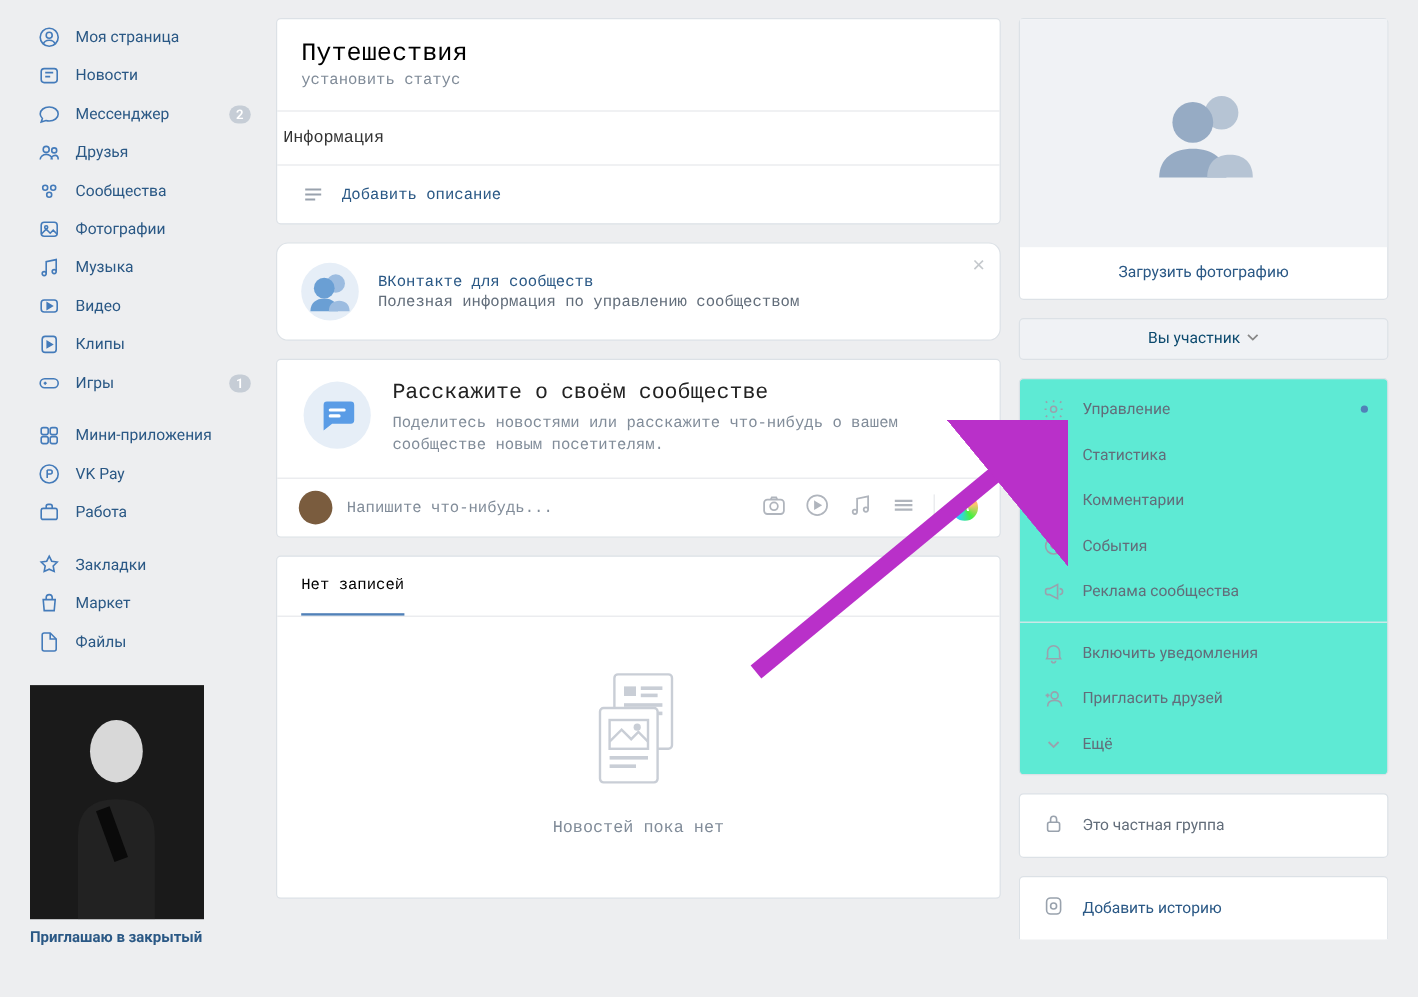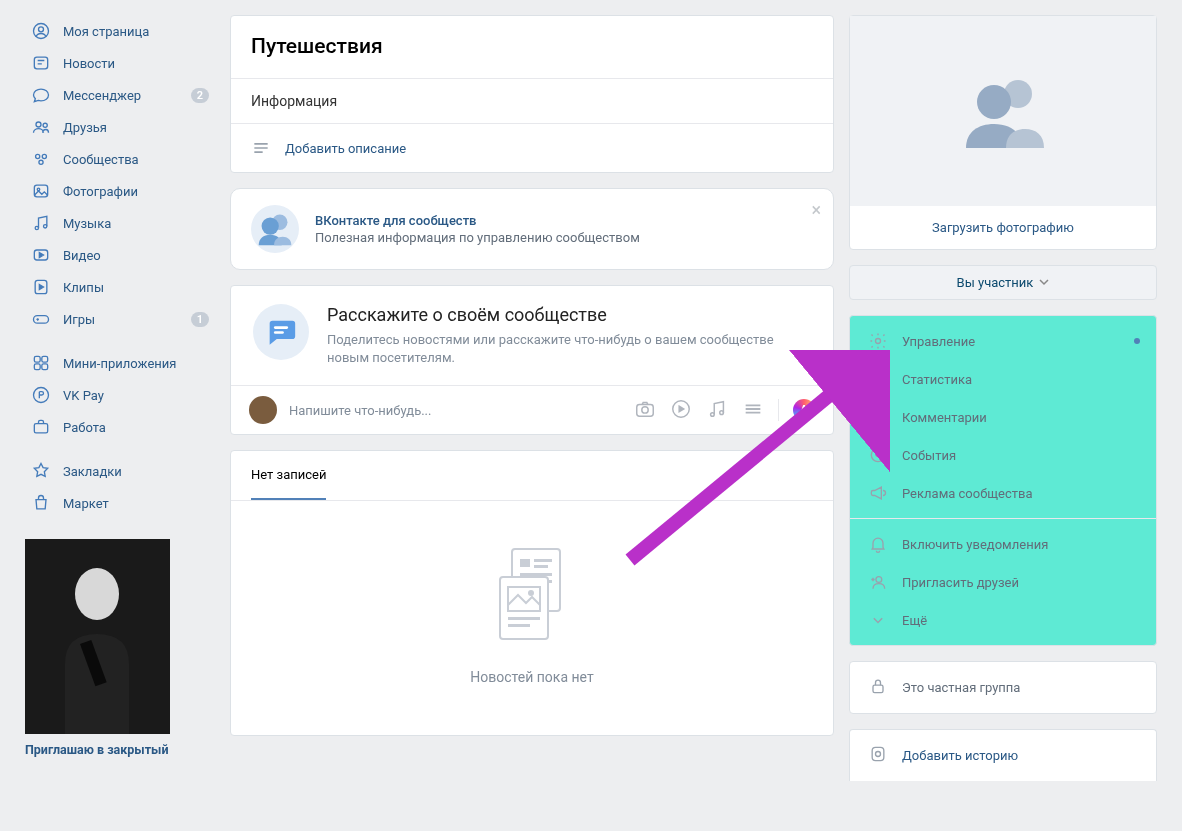--- a/index.html
+++ b/index.html
@@ -11,26 +11,26 @@
 .sidebar-icon { width: 20px; height: 20px; margin-right: 12px; display: flex; align-items: center; justify-content: center; color: #447bba; }
 .sidebar-icon svg { width: 20px; height: 20px; }
 .sidebar-label { flex: 1; }
 .sidebar-badge { background: #c6cdd6; color: #fff; border-radius: 10px; padding: 1px 6px; font-size: 11px; font-weight: 600; }
 .sidebar-sep { height: 12px; }
 .sidebar-promo { margin-top: 20px; }
 .sidebar-promo-img { width: 145px; height: 195px; background: #333; display:flex; align-items:center; justify-content:center; }
 .sidebar-promo-title { color: #2a5885; font-size: 12.5px; font-weight: 700; margin-top: 8px; }
 
 .main { flex: 1; display: flex; flex-direction: column; gap: 15px; min-width: 0; }
-.card { background: #fff; border: 1px solid #dce1e6; border-radius: 4px; }
+.card { background: #fff; border: 1px solid #dce1e6; border-radius: 4px; font-family: Liberation Mono, monospace; }
 .card-pad { padding: 18px 20px; }
 .card-row { border-top: 1px solid #e7e8ec; }
 .page-title { font-size: 21px; font-weight: 500; margin-bottom: 2px; }
 .page-status { color: #818c99; font-size: 13px; cursor: pointer; }
-.info-head { font-size: 14px; color: #333; padding: 14px 20px; }
+.info-head { font-size: 14px; color: #333; padding: 14px 5px; }
 .add-desc { display: flex; align-items: center; padding: 14px 20px; color: #2a5885; cursor: pointer; }
 .add-desc-icon { width: 20px; margin-right: 14px; color: #99a2ad; display:flex; }
 
 .promo-box { display: flex; align-items: center; padding: 16px 20px; position: relative; border-radius: 10px; }
 .promo-icon { width: 48px; height: 48px; border-radius: 50%; background: #e6eef7; margin-right: 16px; display:flex; align-items:center; justify-content:center; }
 .promo-title { color: #2a5885; font-size: 13px; font-weight: 500; margin-bottom: 2px; cursor:pointer; }
 .promo-text { color: #626d7a; font-size: 13px; }
 .promo-close { position: absolute; top: 10px; right: 12px; color: #c4c8cc; cursor: pointer; font-size: 18px; }
 
 .tell { padding: 18px 22px; display: flex; gap: 18px; }
@@ -216,38 +216,48 @@
       </li>
       <li class="sidebar-item">
         <span class="sidebar-icon">
             <svg viewBox="0 0 24 24" fill="none" stroke="currentColor" stroke-width="1.6">
               <path d="M6 8h12l-1 11H7z"></path>
               <path d="M9 8V6a3 3 0 016 0v2"></path>
             </svg>
           </span>
         <span class="sidebar-label">Маркет</span>
       </li>
+      <li class="sidebar-item">
+        <span class="sidebar-icon">
+            <svg viewBox="0 0 24 24" fill="none" stroke="currentColor" stroke-width="1.6">
+              <path d="M13 3H7a2 2 0 00-2 2v14a2 2 0 002 2h10a2 2 0 002-2V9z"></path>
+              <path d="M13 3v6h6"></path>
+            </svg>
+          </span>
+        <span class="sidebar-label">Файлы</span>
+      </li>
     </ul>
     <div class="sidebar-promo">
       <div class="sidebar-promo-img">
         <svg width="145" height="195" viewBox="0 0 145 195">
             <rect width="145" height="195" fill="#1a1a1a"></rect>
             <ellipse cx="72" cy="55" rx="22" ry="26" fill="#d8d8d8"></ellipse>
             <path d="M40 195 v-70 q0-30 32-30 t32 30 v70 z" fill="#222"></path>
             <rect x="55" y="105" width="12" height="45" fill="#0a0a0a" transform="rotate(-20 55 105)"></rect>
           </svg>
       </div>
       <div class="sidebar-promo-title">Приглашаю в закрытый</div>
     </div>
   </div>
 
   <div class="main">
     <div class="card">
       <div class="card-pad">
         <div class="page-title">Путешествия</div>
+        <div class="page-status">установить статус</div>
       </div>
       <div class="card-row info-head">Информация</div>
       <div class="card-row add-desc">
         <span class="add-desc-icon">
             <svg viewBox="0 0 24 24" width="20" height="20" fill="none" stroke="currentColor" stroke-width="2">
               <path d="M4 7h16M4 12h16M4 17h10"></path>
             </svg>
           </span>
         <span>Добавить описание</span>
       </div>

